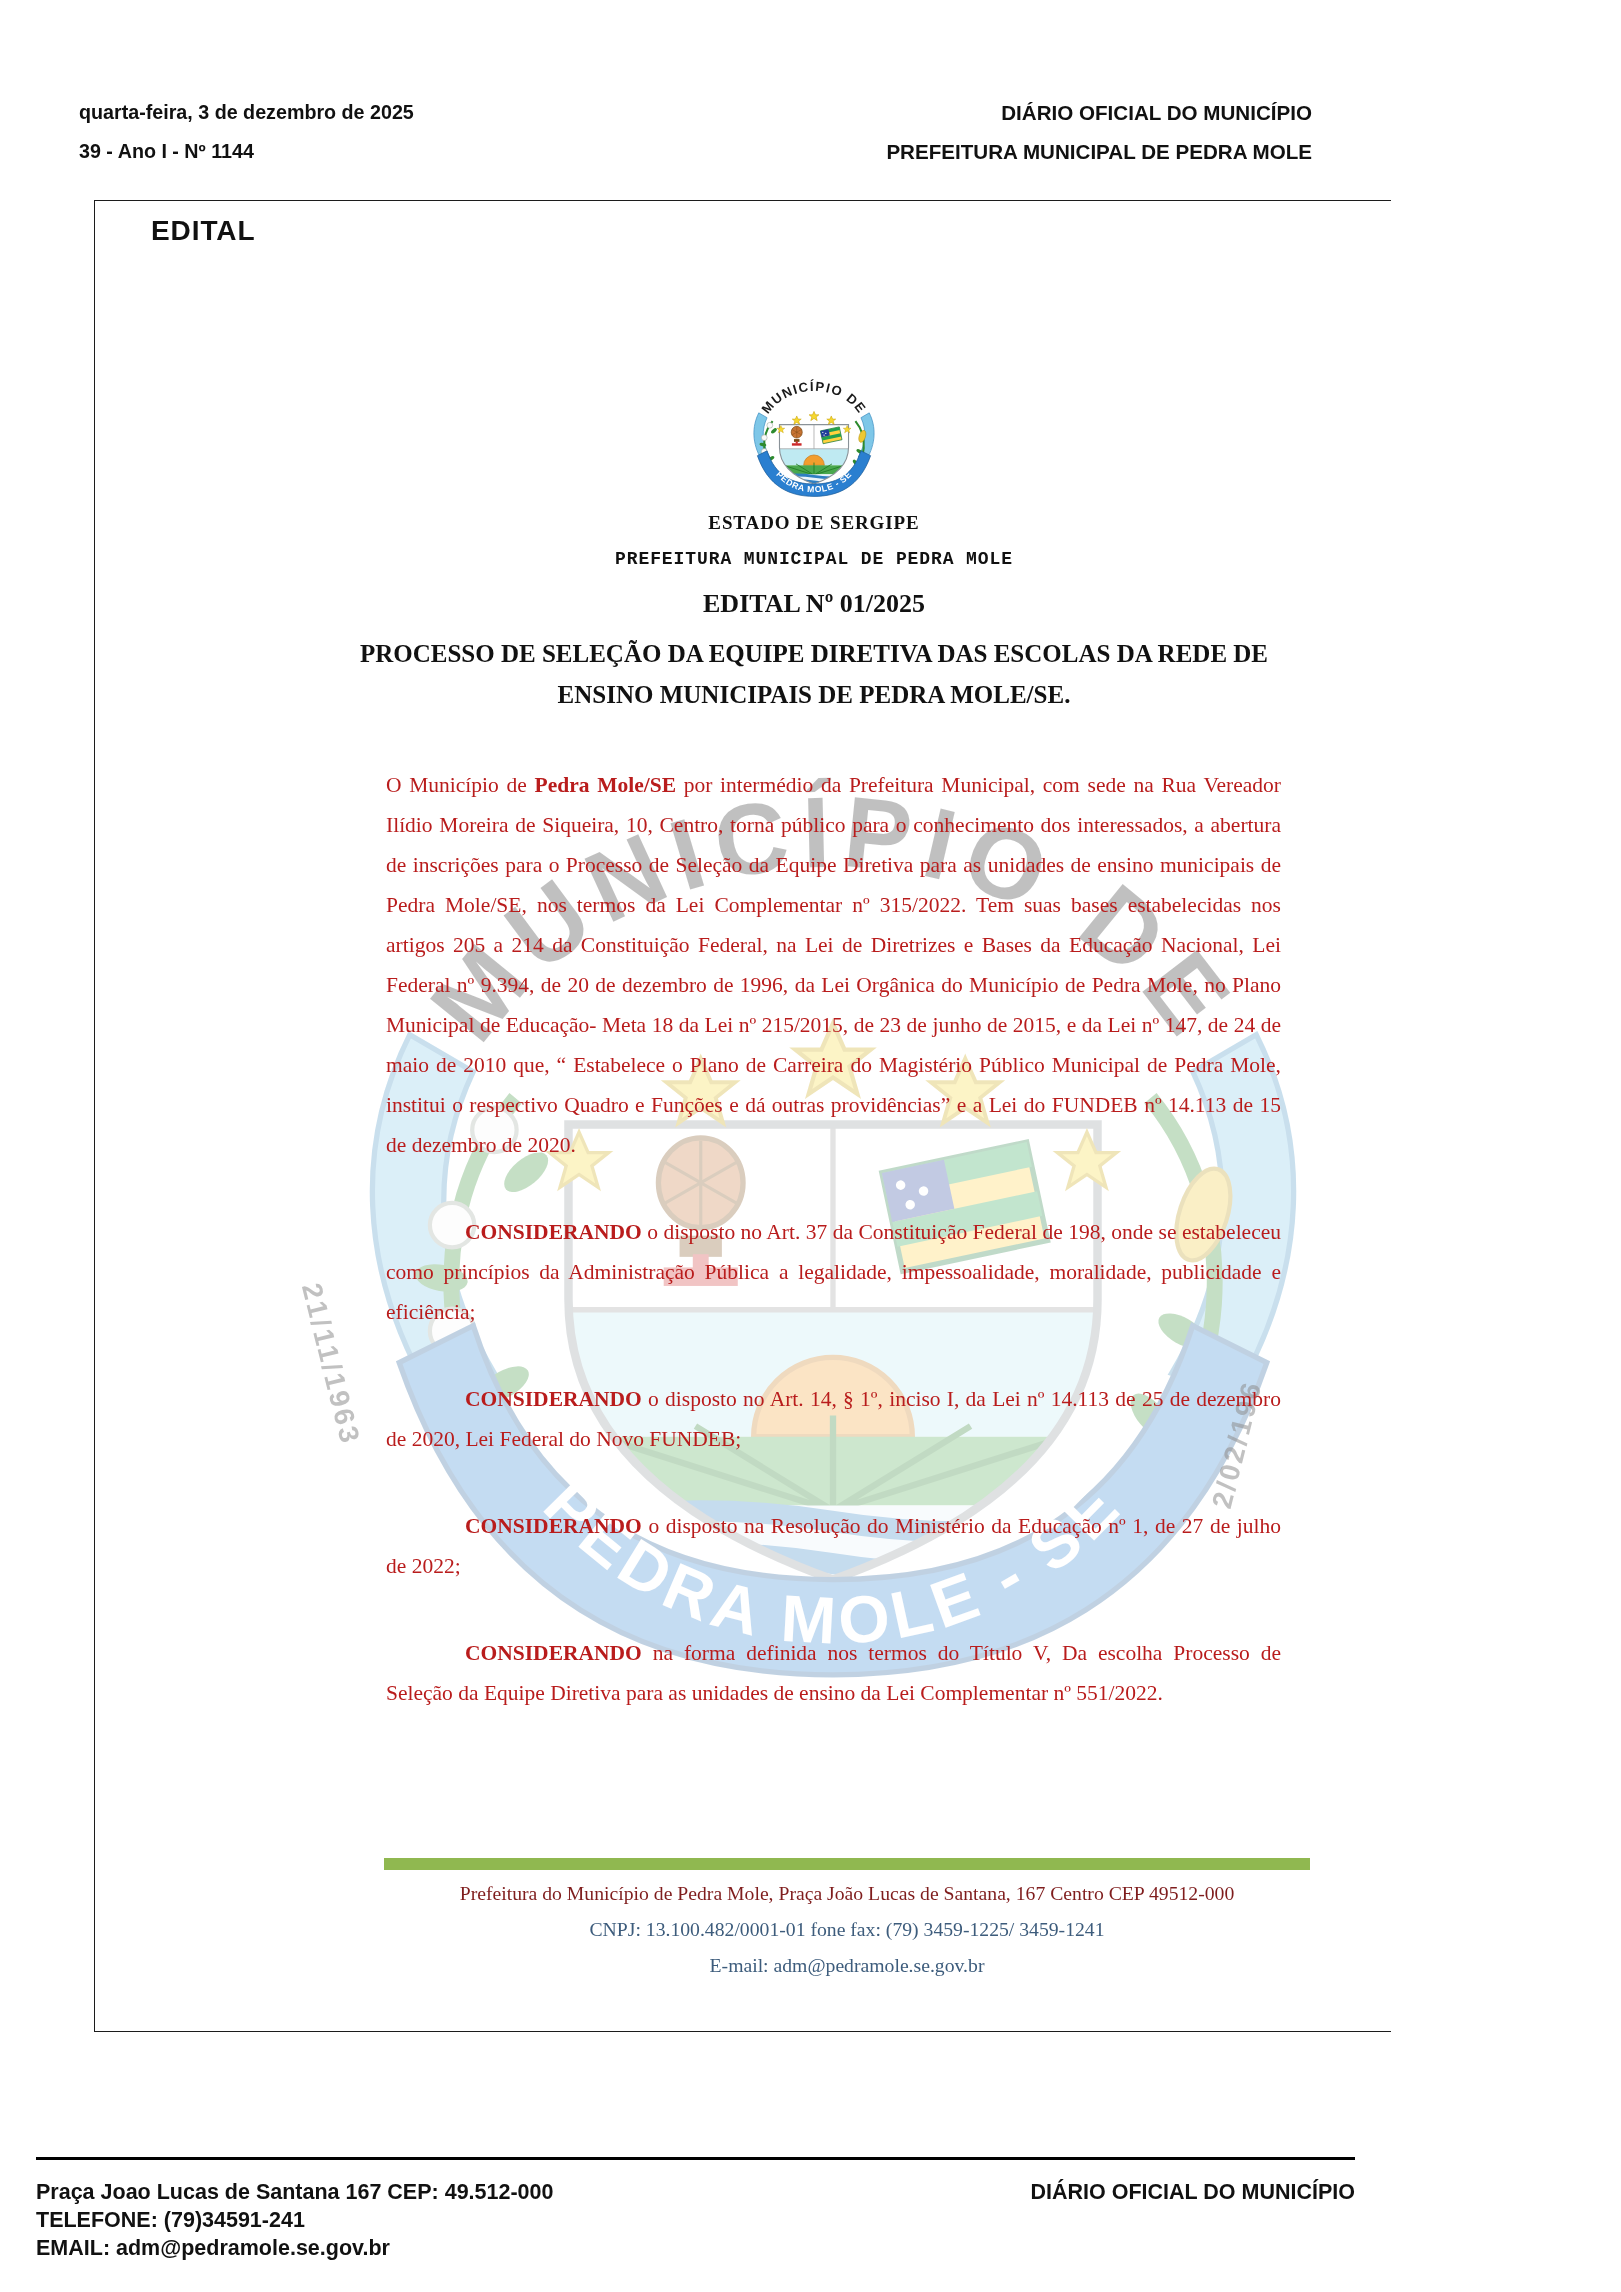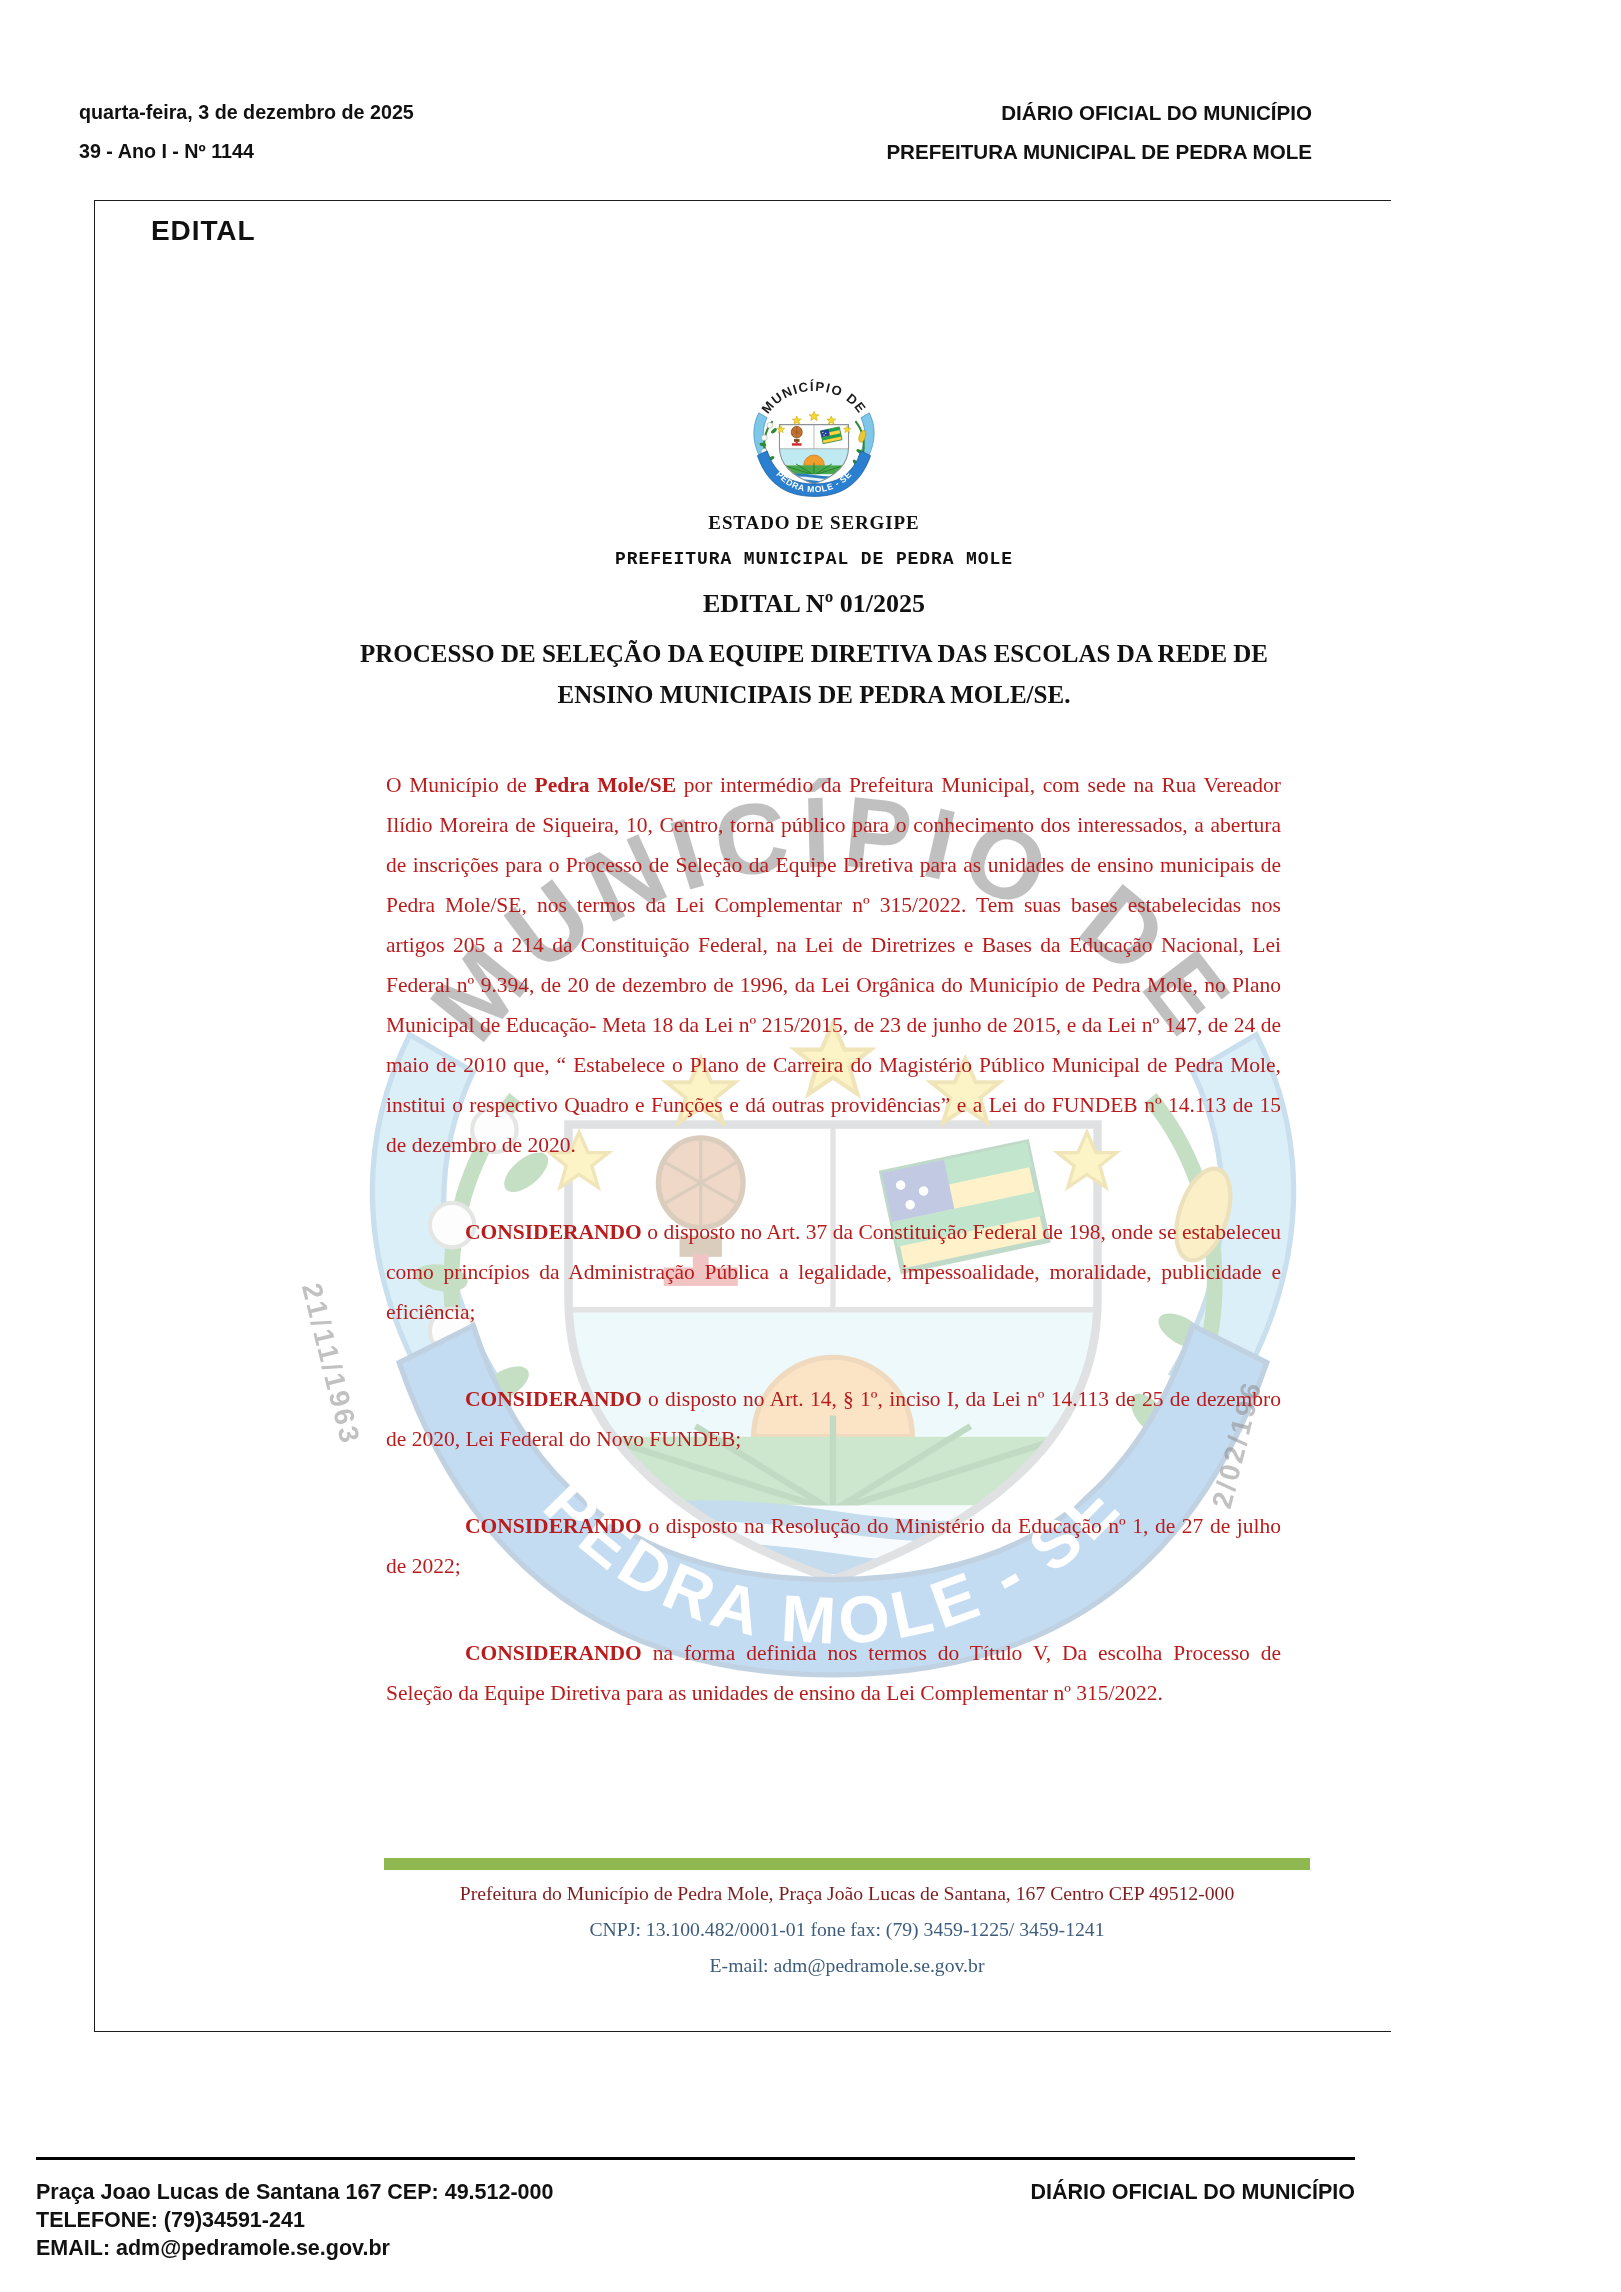--- a/index.html
+++ b/index.html
@@ -180,21 +180,21 @@
       <div class="doc-title">
         <div>PROCESSO DE SELEÇÃO DA EQUIPE DIRETIVA DAS ESCOLAS DA REDE DE</div>
         <div>ENSINO MUNICIPAIS DE PEDRA MOLE/SE.</div>
       </div>
 
       <div class="body-text">
         <p><span>O Município de </span><b>Pedra Mole/SE</b><span> por intermédio da Prefeitura Municipal, com sede na Rua Vereador Ilídio Moreira de Siqueira, 10, Centro, torna público para o conhecimento dos interessados, a abertura de inscrições para o Processo de Seleção da Equipe Diretiva para as unidades de ensino municipais de Pedra Mole/SE, nos termos da Lei Complementar nº 315/2022. Tem suas bases estabelecidas nos artigos 205 a 214 da Constituição Federal, na Lei de Diretrizes e Bases da Educação Nacional, Lei Federal nº 9.394, de 20 de dezembro de 1996, da Lei Orgânica do Município de Pedra Mole, no Plano Municipal de Educação- Meta 18 da Lei nº 215/2015, de 23 de junho de 2015, e da Lei nº 147, de 24 de maio de 2010 que, “ Estabelece o Plano de Carreira do Magistério Público Municipal de Pedra Mole, institui o respectivo Quadro e Funções e dá outras providências” e a Lei do FUNDEB nº 14.113 de 15 de dezembro de 2020.</span></p>
         <p class="indent"><b>CONSIDERANDO</b><span> o disposto no Art. 37 da Constituição Federal de 198, onde se estabeleceu como princípios da Administração Pública a legalidade, impessoalidade, moralidade, publicidade e eficiência;</span></p>
         <p class="indent"><b>CONSIDERANDO</b><span> o disposto no Art. 14, § 1º, inciso I, da Lei nº 14.113 de 25 de dezembro de 2020, Lei Federal do Novo FUNDEB;</span></p>
         <p class="indent"><b>CONSIDERANDO</b><span> o disposto na Resolução do Ministério da Educação nº 1, de 27 de julho de 2022;</span></p>
-        <p class="indent"><b>CONSIDERANDO</b><span> na forma definida nos termos do Título V, Da escolha Processo de Seleção da Equipe Diretiva para as unidades de ensino da Lei Complementar nº 315/2022.</span></p>
+        <p class="indent"><b>CONSIDERANDO</b><span> na forma definida nos termos do Título V, Da escolha Processo de Seleção da Equipe Diretiva para as unidades de ensino da Lei Complementar nº 551/2022.</span></p>
       </div>
     </div>
 
     <div class="box-footer">
       <div class="green-bar" style="background: rgb(144, 184, 80);"></div>
       <div class="box-footer-line" style="color: #7f1d1d; text-align: center;">Prefeitura do Município de Pedra Mole, Praça João Lucas de Santana, 167 Centro CEP 49512-000</div>
       <div class="box-footer-line" style="color: rgb(61, 92, 124);">CNPJ: 13.100.482/0001-01 fone fax: (79) 3459-1225/ 3459-1241</div>
       <div class="box-footer-line" style="color: rgb(61, 92, 124);">E-mail: adm@pedramole.se.gov.br</div>
     </div>
   </main>

